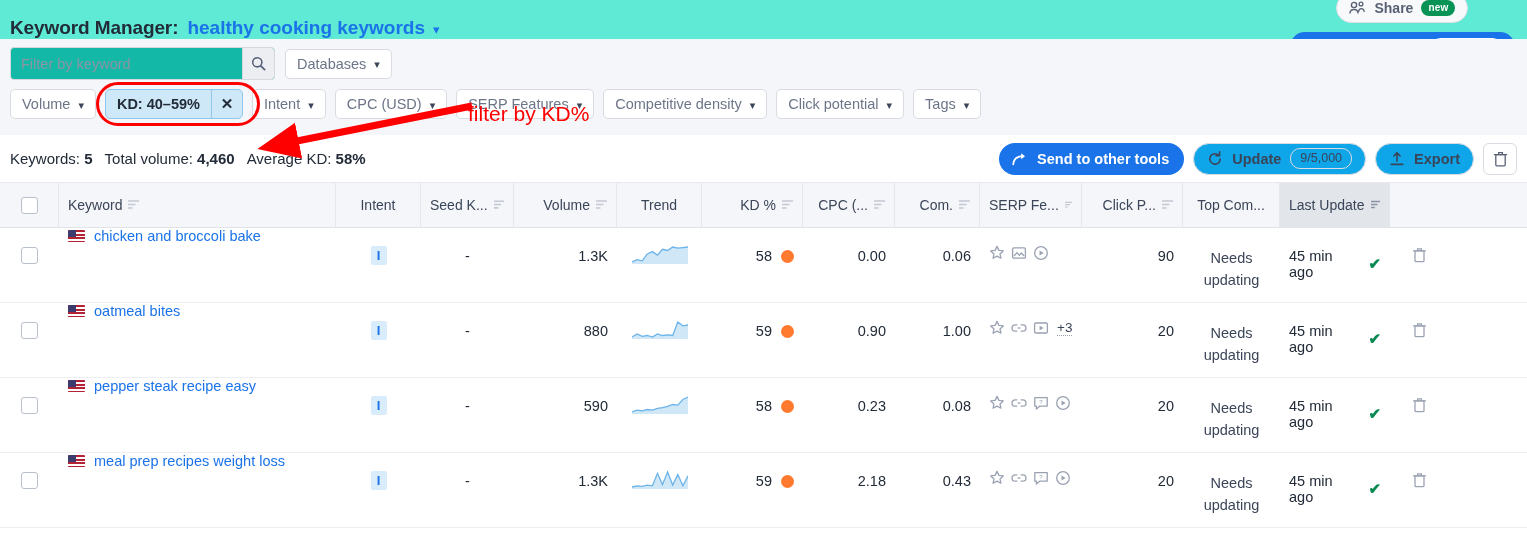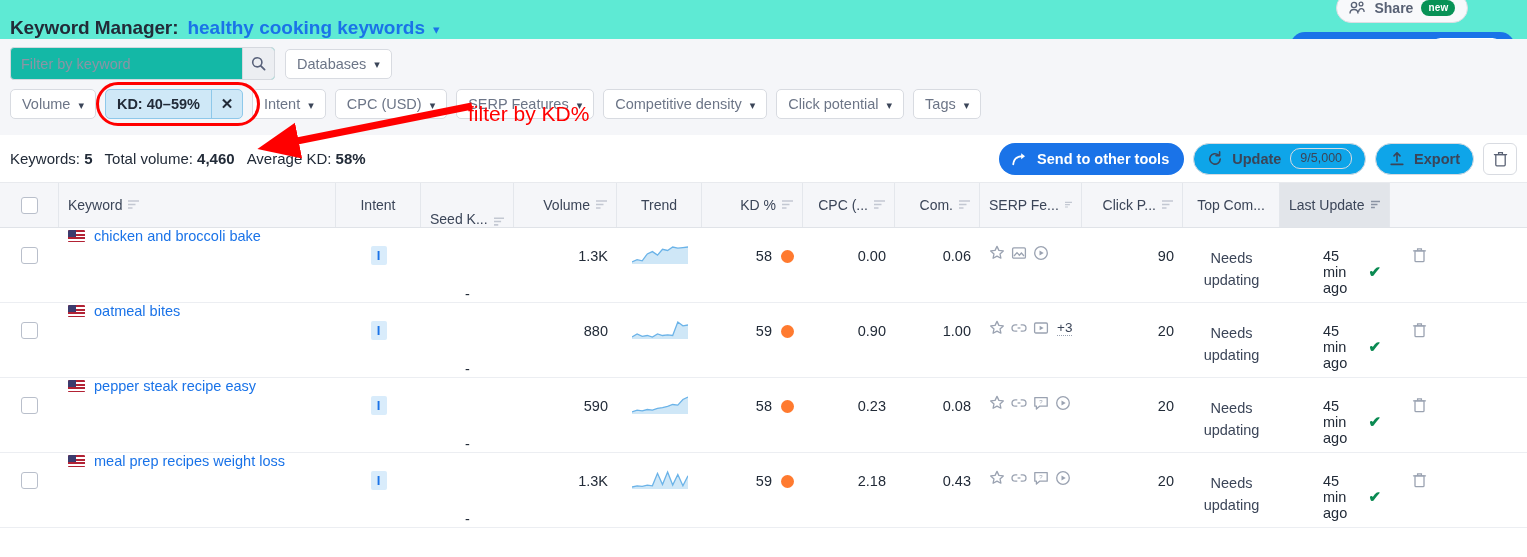--- a/index.html
+++ b/index.html
@@ -262,21 +262,21 @@
     padding: 20px 9px 0;
     font-size: 14.5px;
     color: #222b38;
   }
   .td.num { justify-content: flex-end; }
   .td.ctr { justify-content: center; }
 
   .c-check   { width: 59px; }
   .c-keyword { width: 277px; }
   .c-intent  { width: 85px; }
-  .c-seed    { width: 93px; align-items: flex-end; }
+  .c-seed    { width: 93px; }
   .c-volume  { width: 103px; }
   .c-trend   { width: 85px; }
   .c-kd      { width: 101px; }
   .c-cpc     { width: 92px; }
   .c-com     { width: 85px; }
   .c-serp    { width: 102px; }
   .c-click   { width: 101px; }
   .c-topcom  { width: 97px; }
   .c-last    { width: 110px; }
   .c-del     { width: 58px; border-right: none; }
@@ -338,21 +338,21 @@
   .serp-icons { display: flex; align-items: center; gap: 6px; padding-top: 17px; }
   .serp-more {
     font-size: 13.5px; color: #3b4558;
     border-bottom: 1px dotted #9aa2b1;
     cursor: pointer; margin-left: 2px;
   }
 
   .topcom-txt { text-align: center; line-height: 22px; color: #3b4558; font-size: 14.5px; }
   .td.c-topcom { padding-top: 19px; justify-content: center; }
 
-  .last-cell { display: flex; align-items: center; gap: 8px; margin-left: 34px; }
+  .last-cell { display: flex; align-items: center; gap: 8px; }
   .check-green { color: #0a8a52; font-size: 15px; font-weight: bold; }
   .td.c-last { justify-content: flex-end; }
   .td.c-del { justify-content: center; padding-top: 19px; }
 </style>
 </head>
 <body>
 
 <div class="topbar">
   <span class="app-title">Keyword Manager:</span>
   <span class="project-name">healthy cooking keywords</span>

